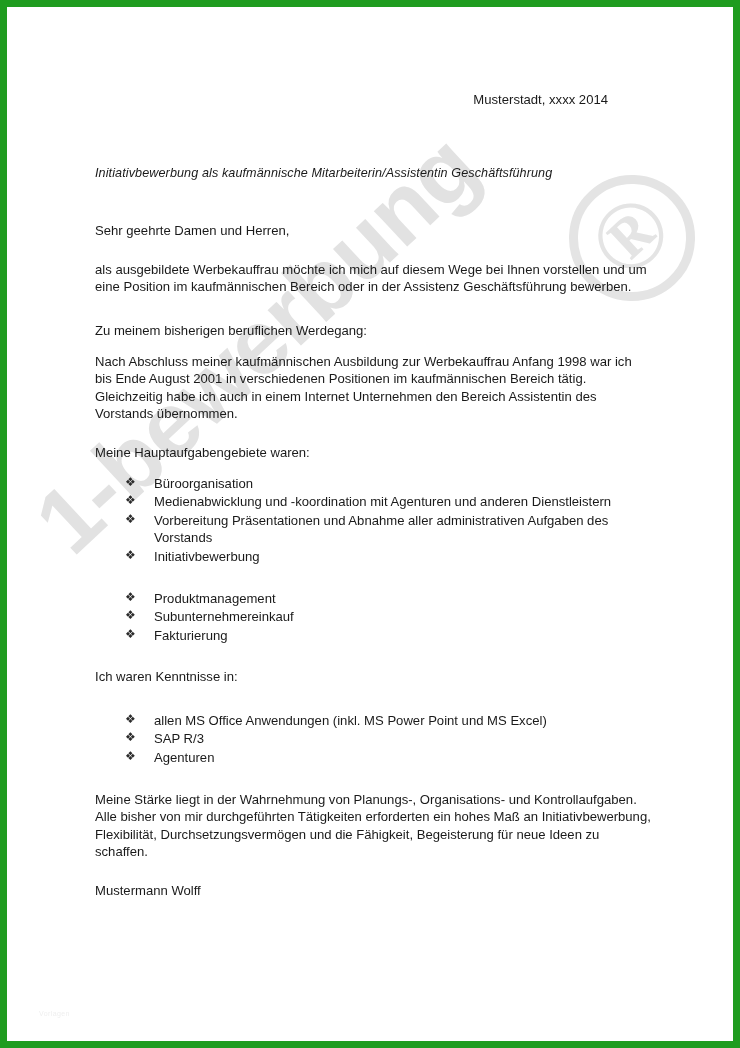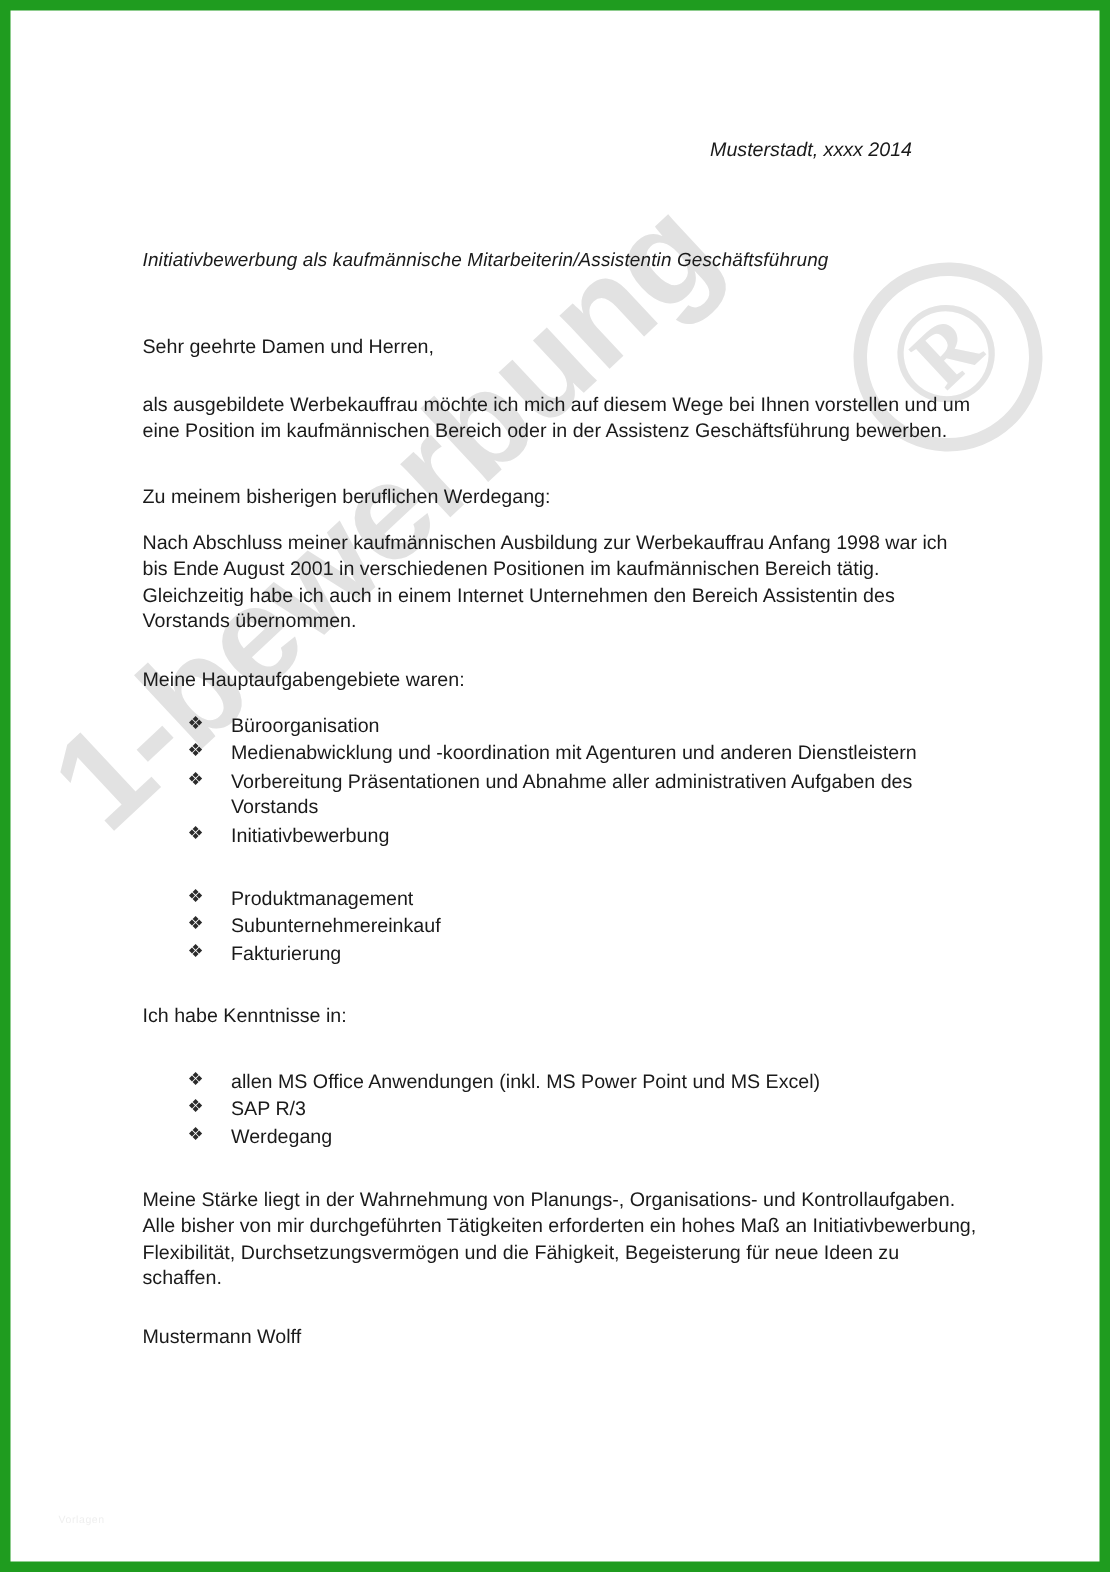--- a/index.html
+++ b/index.html
@@ -94,21 +94,20 @@
     font-size: 13.1px;
     line-height: 17.6px;
     color: #1a1a1a;
   }
 
   .date-line {
     text-align: right;
     padding-right: 47px;
     font-size: 13.1px;
     margin: 0 0 56px 0;
-    font-style: italic;
   }
 
   .subject {
     font-weight: 400;
     font-style: italic;
     font-size: 12.6px;
     letter-spacing: .1px;
     margin: 0 0 40px 0;
     white-space: nowrap;
   }
@@ -204,34 +203,34 @@
         <li>
           <span class="marker">❖</span>
           <span>Subunternehmereinkauf</span>
         </li>
         <li>
           <span class="marker">❖</span>
           <span>Fakturierung</span>
         </li>
       </ul>
 
-      <p class="para gap-lg">Ich habe Kenntnisse in:</p>
+      <p class="para gap-lg">Ich waren Kenntnisse in:</p>
 
       <ul class="bullets">
         <li>
           <span class="marker">❖</span>
           <span>allen MS Office Anwendungen (inkl. MS Power Point und MS Excel)</span>
         </li>
         <li>
           <span class="marker">❖</span>
           <span>SAP R/3</span>
         </li>
         <li>
           <span class="marker">❖</span>
-          <span>Werdegang</span>
+          <span>Agenturen</span>
         </li>
       </ul>
 
       <p class="para">Meine Stärke liegt in der Wahrnehmung von Planungs-, Organisations- und Kontrollaufgaben. Alle bisher von mir durchgeführten Tätigkeiten erforderten ein hohes Maß an Initiativbewerbung, Flexibilität, Durchsetzungsvermögen und die Fähigkeit, Begeisterung für neue Ideen zu schaffen.</p>
 
 
 
       <p class="para sig-name">Mustermann Wolff</p>
 
     </div>

